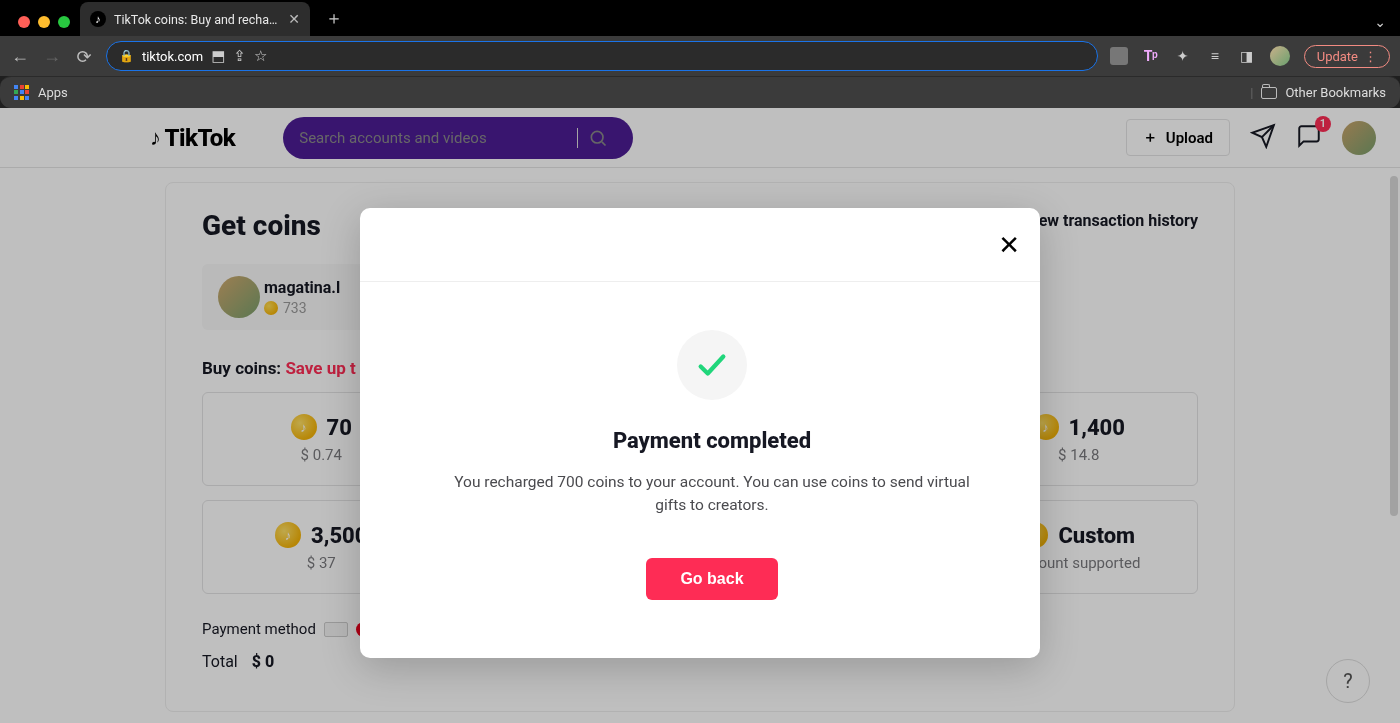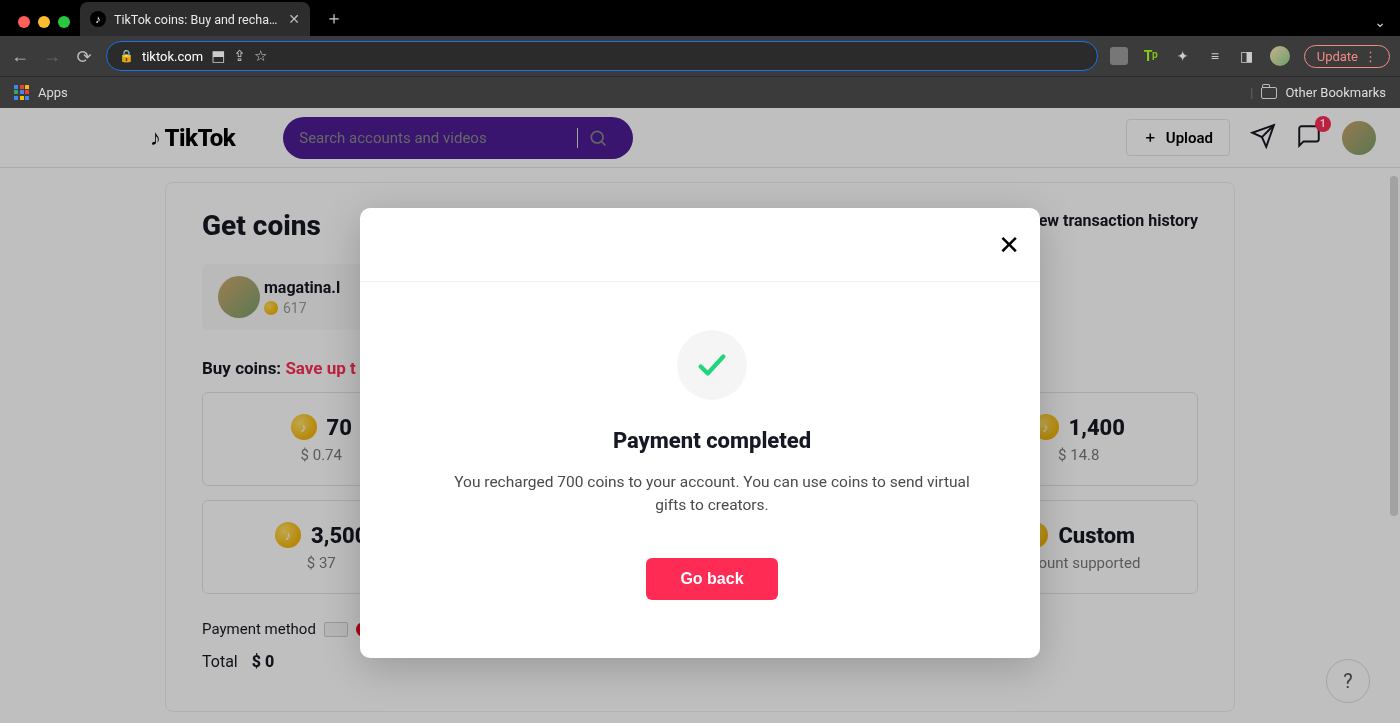--- a/index.html
+++ b/index.html
@@ -21,21 +21,21 @@
   .navbtn.dim{color:#666;}
   .addr { flex:1; height:30px; border:1.5px solid #1a73e8; border-radius:16px; display:flex; align-items:center; padding:0 12px; gap:8px; color:#ddd; font-size:13px; background:#2b2b2b;}
   .addr .lock{color:#bbb; font-size:12px;}
   .addr .domain{color:#fff;}
   .addr .path{color:#9a9a9a; flex:1; white-space:nowrap; overflow:hidden; text-overflow:ellipsis;}
   .addricon{ color:#ccc; font-size:15px; cursor:pointer;}
   .exticons { display:flex; align-items:center; gap:14px; color:#ccc; }
   .exticons .ico { width:18px; height:18px; display:flex; align-items:center; justify-content:center; font-size:14px; color:#ccc;}
   .update-pill { border:1px solid #f28b82; color:#f28b82; border-radius:16px; padding:3px 12px 3px 12px; font-size:13px; display:flex; align-items:center; gap:6px; cursor:pointer;}
   .avatar-sm { width:20px; height:20px; border-radius:50%; background:linear-gradient(135deg,#c9b08a,#6aa06e); }
-  .bookmarkbar { height:32px; background:#3b3b3b; border-top:1px solid #2a2a2a; display:flex; align-items:center; padding:8px 14px; color:#ddd; font-size:13px; gap:8px; justify-content:space-between;}
+  .bookmarkbar { height:32px; background:#3b3b3b; border-top:1px solid #2a2a2a; display:flex; align-items:center; padding:8px 14px; color:#ddd; font-size:13px; gap:8px; justify-content:space-between;border-radius:11px;}
   .bookmarkbar .left{display:flex; align-items:center; gap:8px;}
   .appsicon{ width:16px; height:16px; display:grid; grid-template-columns:repeat(3,4px); grid-template-rows:repeat(3,4px); gap:1.5px;}
   .appsicon span{ background:#4285f4; }
   .appsicon span:nth-child(2){background:#ea4335;}
   .appsicon span:nth-child(3){background:#fbbc05;}
   .appsicon span:nth-child(4){background:#34a853;}
   .appsicon span:nth-child(6){background:#ea4335;}
   .appsicon span:nth-child(8){background:#fbbc05;}
   .bookmarkbar .right{display:flex; align-items:center; gap:8px; color:#ddd;}
   .folder{width:16px;height:12px;border:1px solid #bbb; border-radius:2px; position:relative;}
@@ -121,21 +121,21 @@
     <div class="navbtn">⟳</div>
     <div class="addr">
       <span class="lock">🔒</span>
       <span class="domain">tiktok.com</span>
       <span class="addricon">⬒</span>
       <span class="addricon">⇪</span>
       <span class="addricon">☆</span>
     </div>
     <div class="exticons">
       <div class="ico" style="background:#777;border-radius:3px;width:18px;height:18px;"></div>
-      <div class="ico" style="color:#84cc16;font-weight:700;">Tᵖ</div>
+      <div class="ico" style="color:#f0abfc;font-weight:700;">Tᵖ</div>
       <div class="ico">✦</div>
       <div class="ico">≡</div>
       <div class="ico">◨</div>
       <div class="avatar-sm"></div>
       <div class="update-pill">
         <span>Update</span>
         <span>⋮</span>
       </div>
     </div>
   </div>
@@ -202,21 +202,21 @@
     <div class="card">
       <h1>Get coins</h1>
       <div class="txlink">View transaction history</div>
 
       <div class="userbox">
         <div class="av"></div>
         <div>
           <div class="name">magatina.l</div>
           <div class="coins">
               <span class="coin-sm"></span>
-              <span>617</span>
+              <span>733</span>
             </div>
         </div>
       </div>
 
       <div class="buyline">
         <span>Buy coins: </span><span class="save">Save up t</span>
       </div>
 
       <div class="grid">
         <div class="opt">

